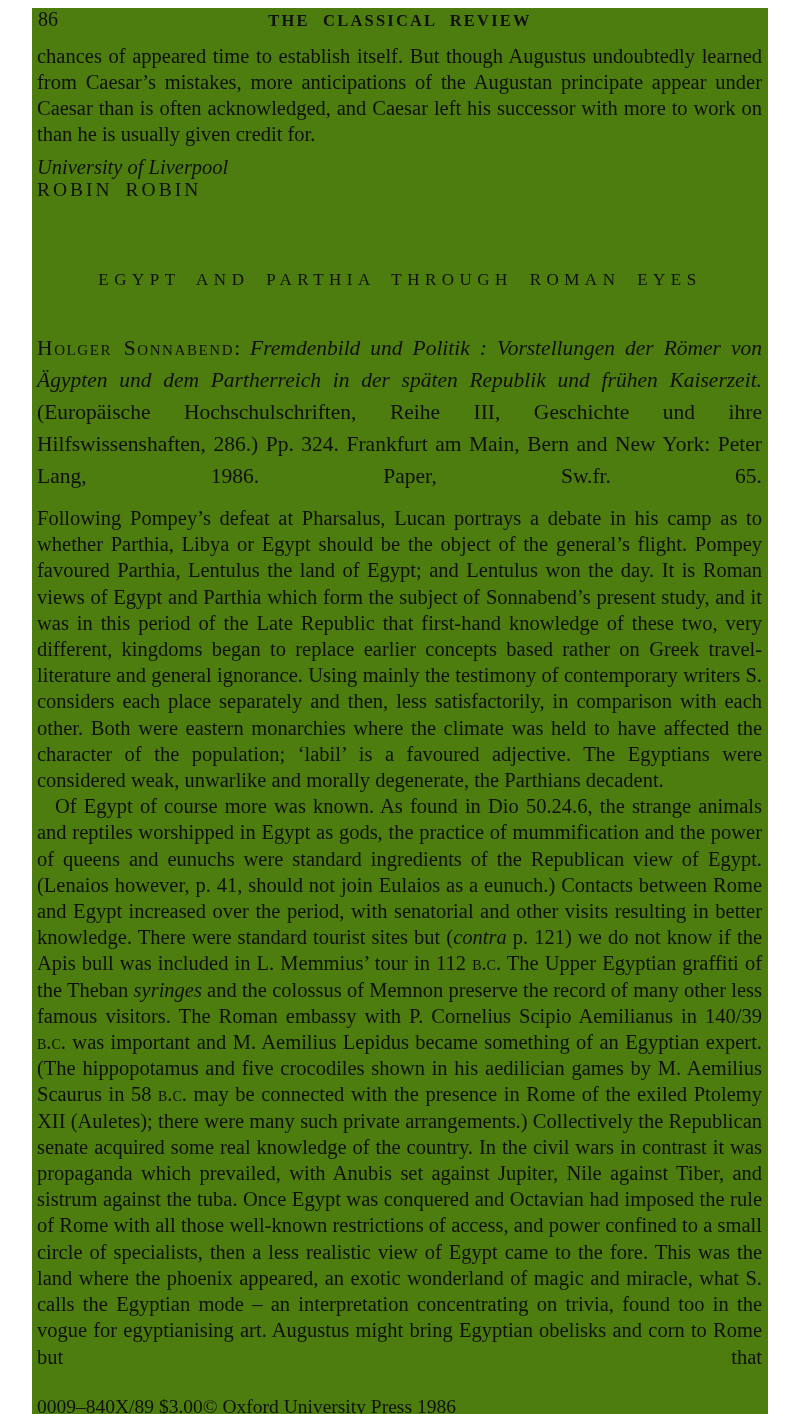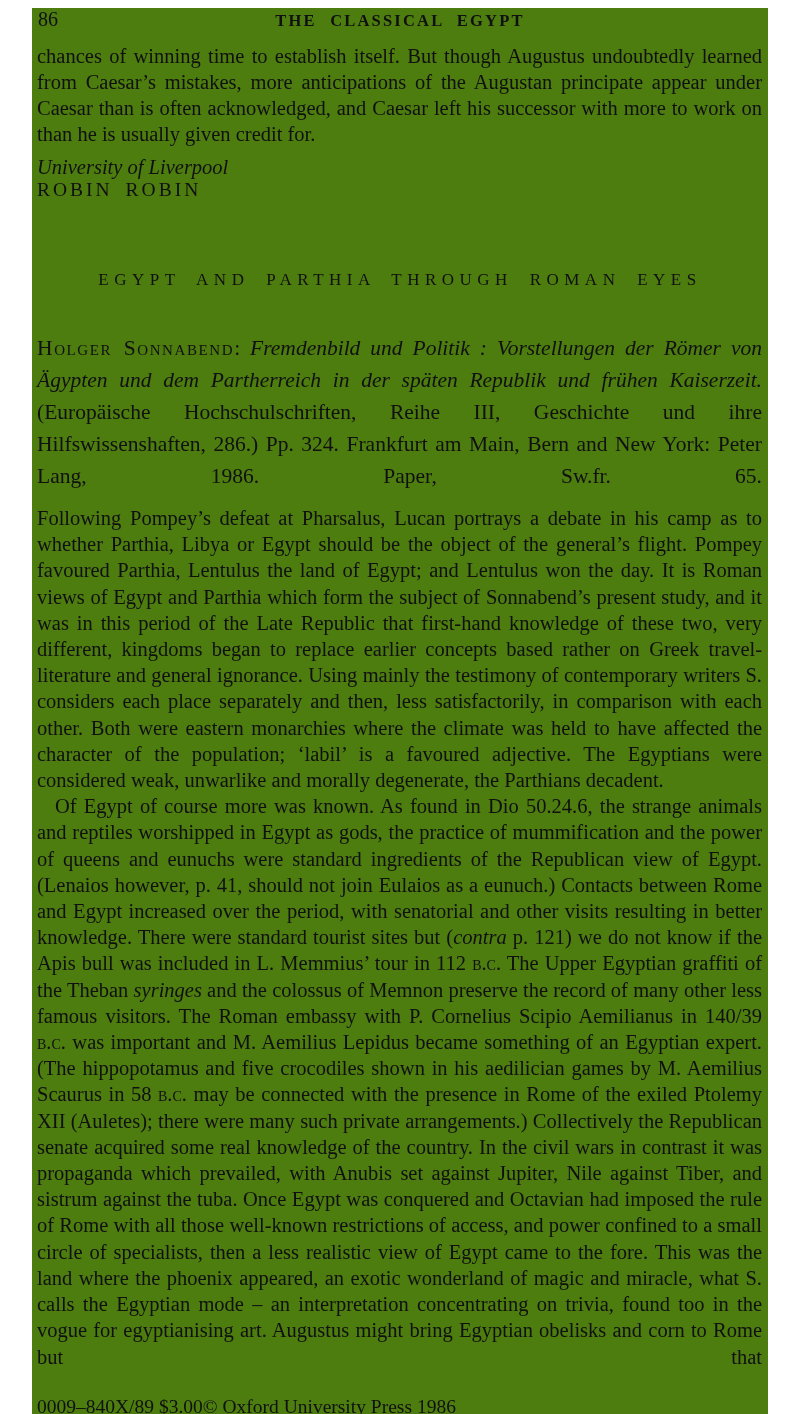--- a/index.html
+++ b/index.html
@@ -76,24 +76,24 @@
   .seg-sc { font-variant: small-caps; }
   .seg-scw { font-variant: small-caps; letter-spacing: 1.6px; }
 </style>
 </head>
 <body>
 
 <div class="page">
 
   <div class="masthead">
     <span class="page-number">86</span>
-    <div class="journal-title">THE CLASSICAL EGYPT</div>
+    <div class="journal-title">THE CLASSICAL REVIEW</div>
   </div>
 
-  <p class="prev-paragraph">chances of winning time to establish itself. But though Augustus undoubtedly learned from Caesar’s mistakes, more anticipations of the Augustan principate appear under Caesar than is often acknowledged, and Caesar left his successor with more to work on than he is usually given credit for.</p>
+  <p class="prev-paragraph">chances of appeared time to establish itself. But though Augustus undoubtedly learned from Caesar’s mistakes, more anticipations of the Augustan principate appear under Caesar than is often acknowledged, and Caesar left his successor with more to work on than he is usually given credit for.</p>
 
   <div class="signature-row">
     <span class="affiliation">University of Liverpool</span>
     <span class="reviewer">ROBIN ROBIN</span>
   </div>
 
   <h1 class="article-title">EGYPT AND PARTHIA THROUGH ROMAN EYES</h1>
 
   <p class="citation"><span class="seg-scw">Holger Sonnabend</span><span class="seg-n">: </span><span class="seg-i">Fremdenbild und Politik : Vorstellungen der Römer von Ägypten und dem Partherreich in der späten Republik und frühen Kaiserzeit.</span><span class="seg-n"> (Europäische Hochschulschriften, Reihe III, Geschichte und ihre Hilfswissenshaften, 286.) Pp. 324. Frankfurt am Main, Bern and New York: Peter Lang, 1986. Paper, Sw.fr. 65.</span></p>
 

